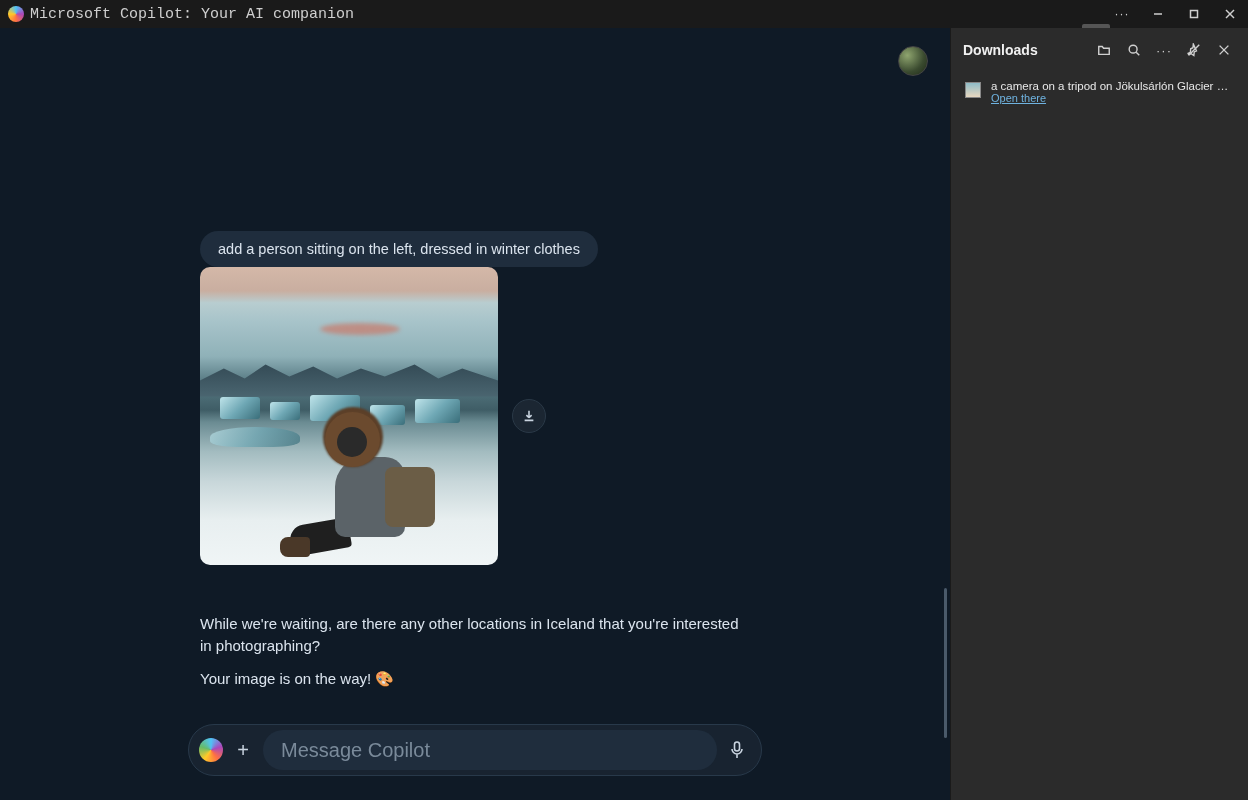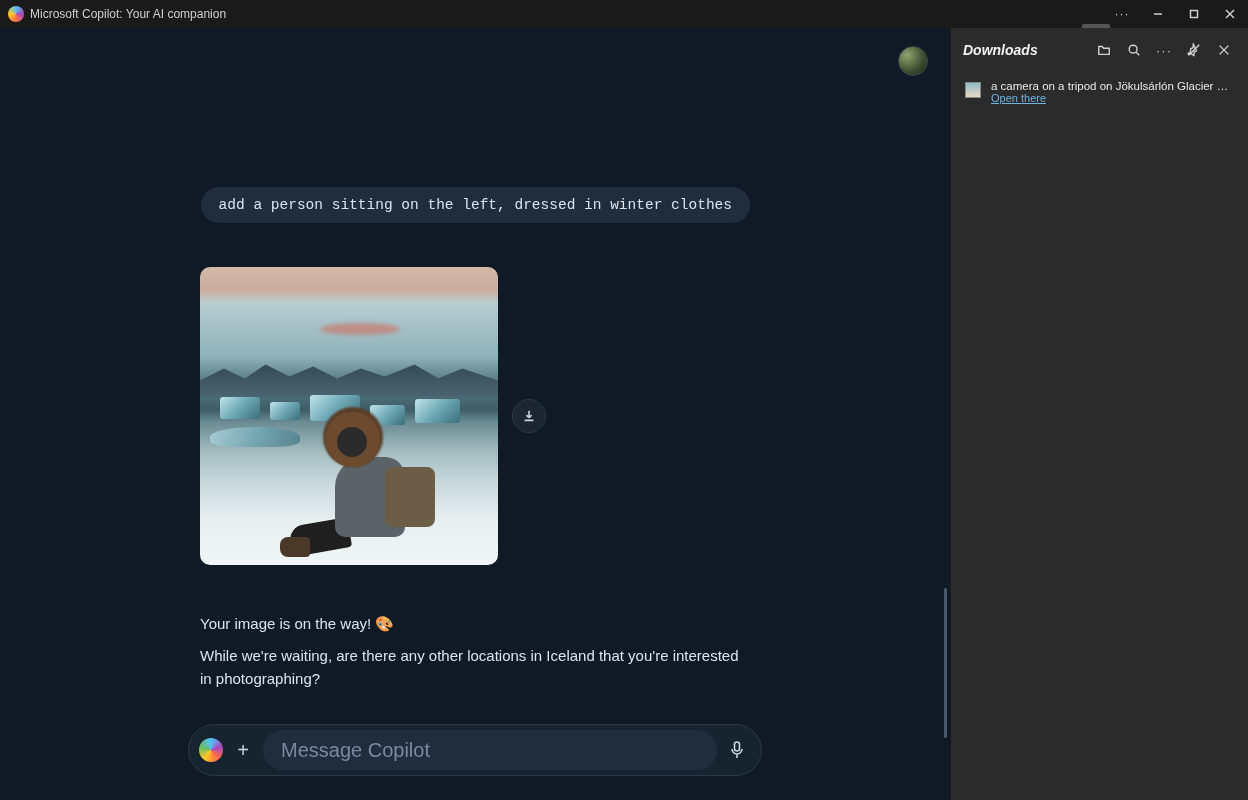--- a/index.html
+++ b/index.html
@@ -21,21 +21,21 @@
   padding: 0 4px;
   position: relative;
 }
 .titlebar-icon {
   width: 16px;
   height: 16px;
   margin: 0 6px 0 4px;
   border-radius: 50%;
   background: conic-gradient(#4fc3f7, #ab47bc, #ff7043, #ffca28, #4fc3f7);
 }
-.titlebar-text { font-size: 12px; color: #cfcfcf; }
+.titlebar-text { font-size: 15px; color: #cfcfcf; font-family: Liberation Mono, monospace; }
 .titlebar-controls {
   position: absolute;
   right: 0;
   display: flex;
   align-items: center;
   gap: 0;
 }
 .tb-btn {
   width: 36px;
   height: 28px;
@@ -97,21 +97,21 @@
   position: relative;
 }
 .chat-inner {
   position: absolute;
   left: 200px;
   right: 200px;
   bottom: 100px;
 }
 
 
-.user-row { display: flex; justify-content: flex-end; margin-bottom: 44px; margin-top: 10px; font-family: Liberation Mono, monospace;}
+.user-row { display: flex; margin-top: 10px;}
 .user-bubble {
   background: #1f2d3d;
   color: #dbe4ee;
   padding: 10px 18px;
   border-radius: 18px;
   font-size: 14.5px;
 }
 
 
 .img-row { display: flex; align-items: center; gap: 14px; margin-bottom: 48px; }
@@ -245,21 +245,20 @@
 }
 .comp-mic svg { width: 16px; height: 18px; stroke: #c9d4e0; stroke-width: 1.6; fill: none; }
 
 
 .side-header {
   height: 44px;
   display: flex;
   align-items: center;
   padding: 0 12px;
   gap: 6px;
-  font-style: italic;
 }
 .side-title { font-size: 14px; font-weight: 600; color: #f0f0f0; flex: 1; }
 .side-ico {
   width: 24px;
   height: 24px;
   display: flex;
   align-items: center;
   justify-content: center;
 }
 .side-ico svg { width: 14px; height: 14px; stroke: #d0d0d0; stroke-width: 1.6; fill: none; }
@@ -341,22 +340,22 @@
             </div>
           </div>
           <div class="dl-btn">
             <svg viewBox="0 0 16 16">
                 <path d="M8 2v8m0 0l-3-3m3 3l3-3M3 13h10"></path>
               </svg>
           </div>
         </div>
 
         <div class="a-text">
+          <p>While we're waiting, are there any other locations in Iceland that you're interested in photographing?</p>
           <p>Your image is on the way! 🎨</p>
-          <p>While we're waiting, are there any other locations in Iceland that you're interested in photographing?</p>
         </div>
 
       </div>
     </div>
 
     <div class="scroll-ind"></div>
 
     <div class="composer">
       <div class="comp-logo"></div>
       <div class="comp-plus">+</div>

